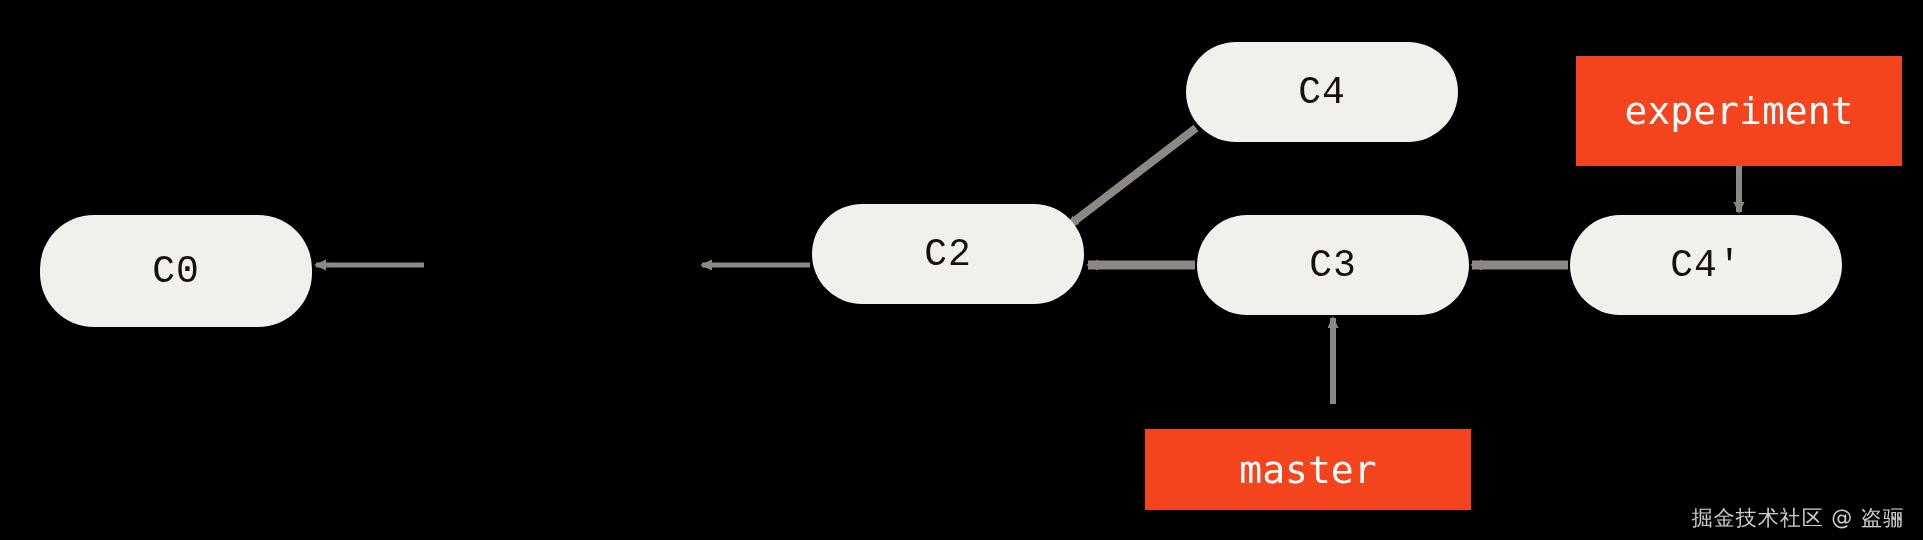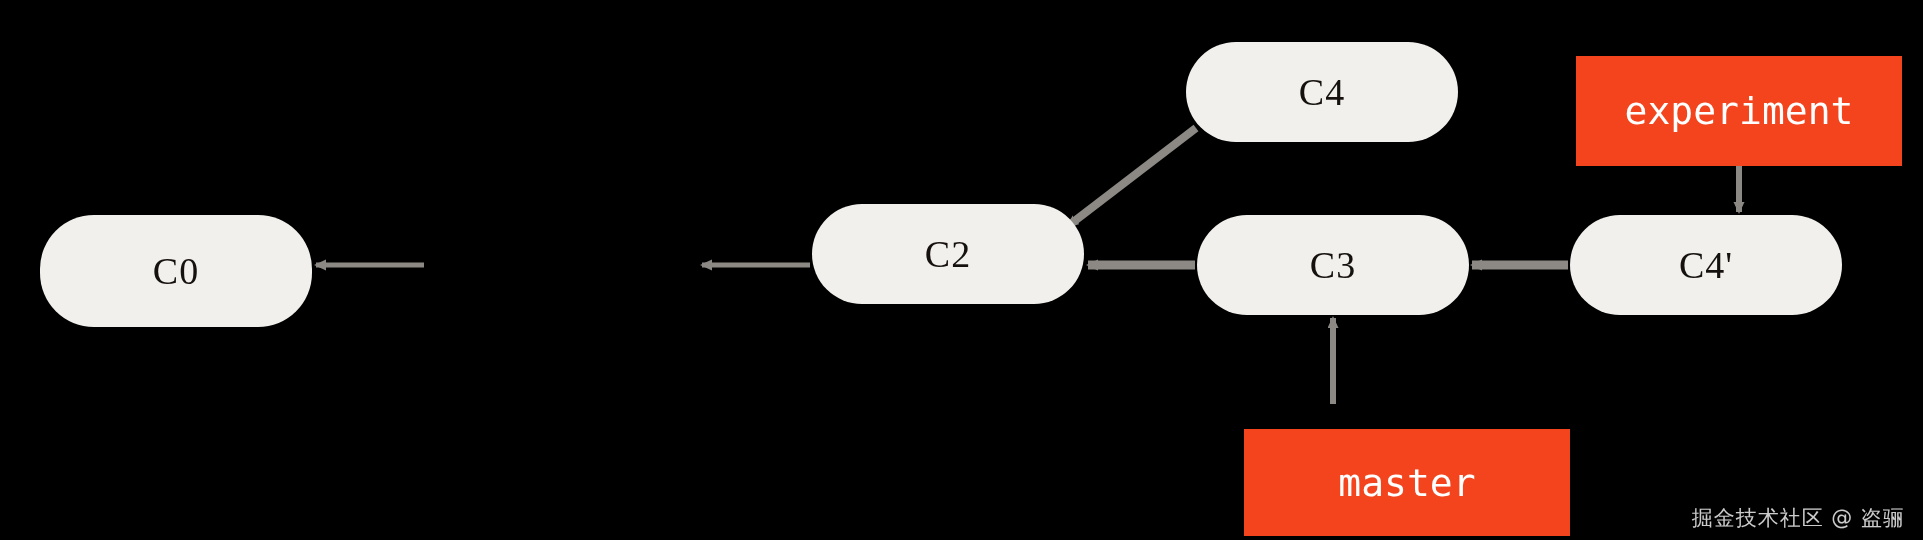--- a/index.html
+++ b/index.html
@@ -16,21 +16,21 @@
     font-family: "DejaVu Sans Mono", "Liberation Mono", monospace;
   }
   .commit {
     position: absolute;
     background: #F1F0EC;
     border-radius: 54px;
     display: flex;
     align-items: center;
     justify-content: center;
     color: #15110F;
-    font-family: Liberation Serif, serif;
+    font-family: Liberation Mono, monospace;
     font-size: 38px;
     letter-spacing: 1px;
     box-sizing: border-box;
   }
   .branch-label {
     position: absolute;
     background: #F4441E;
     display: flex;
     align-items: center;
     justify-content: center;
@@ -111,19 +111,19 @@
   </div>
 
   <div class="commit" style="left:1186px; top:42px; width:272px; height:100px;">
     <span>C4</span>
   </div>
 
   <div class="branch-label" style="left:1576px; top:32px; width:326px; height:110px;">
     <span>experiment</span>
   </div>
 
-  <div class="branch-label" style="left:1244px; top:405px; width:326px; height:107px;justify-content:center;">
+  <div class="branch-label" style="left:1145px; top:405px; width:326px; height:81px;justify-content:center;">
     <span>master</span>
   </div>
 
   <div class="watermark">掘金技术社区 @ 盗骊</div>
 
 </div>
 
 </body></html>

